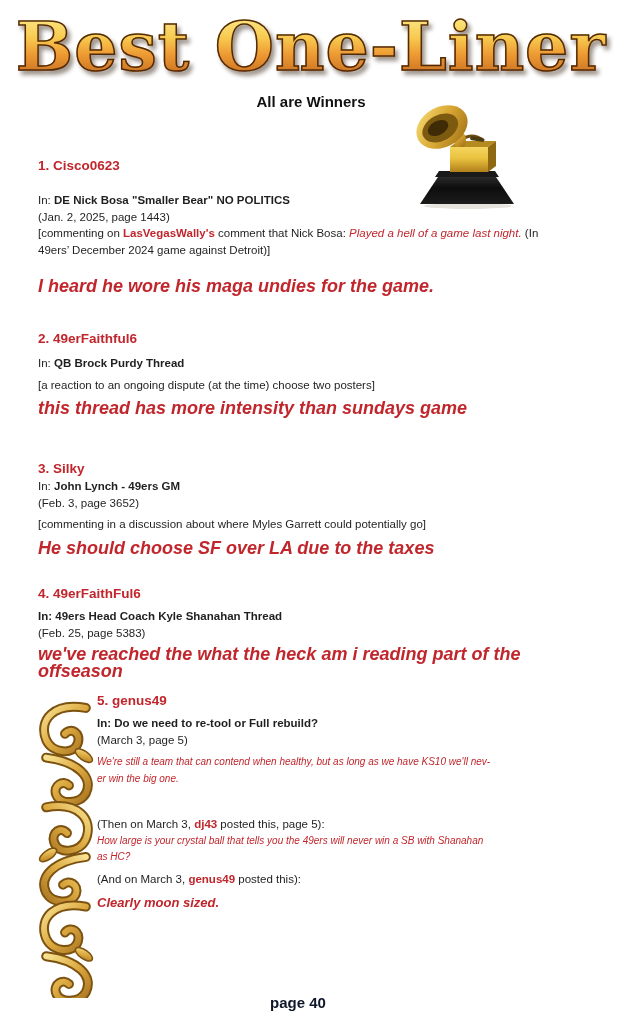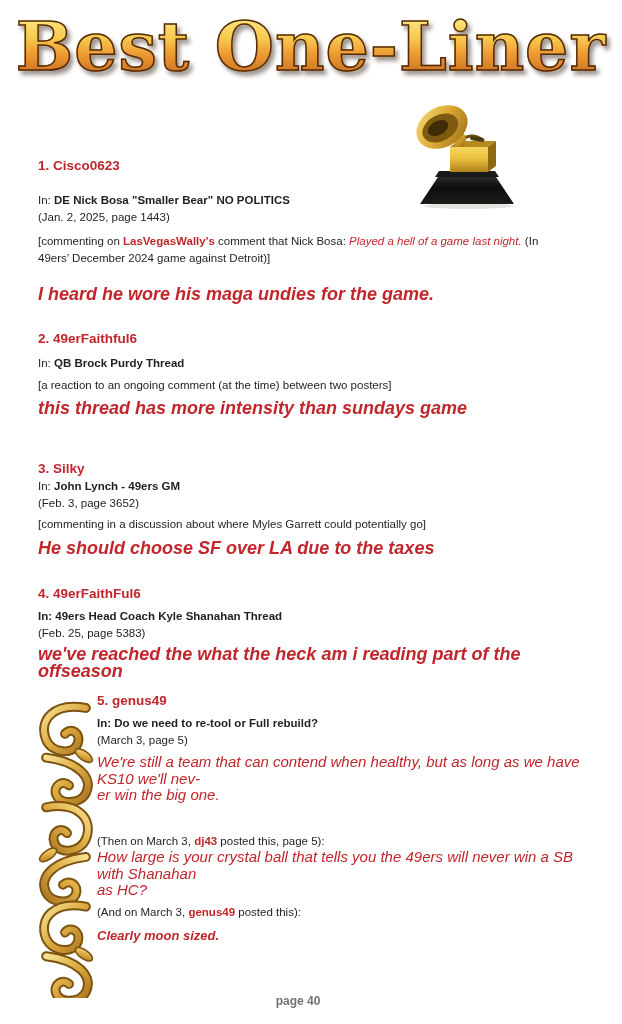--- a/index.html
+++ b/index.html
@@ -20,42 +20,43 @@
   }
   .subtitle{top:93px;left:0;width:622px;text-align:center;font-size:15px;font-weight:bold;color:#111;}
   .entry{position:absolute;left:38px;width:552px;}
   .entry p,.entry h3{margin:0;white-space:pre-wrap;}
   .entry-heading{font-size:13.5px;font-weight:bold;color:#c0262c;line-height:17px;}
   .thread-line,.date-line,.context-line,.intro-line{font-size:11.5px;line-height:16.5px;color:#1f1f1f;}
   .seg-bold{font-weight:bold;}
   .seg-red-bold{color:#c0262c;font-weight:bold;}
   .seg-red-italic{color:#c0262c;font-style:italic;}
   .quote-line{font-size:18px;font-weight:bold;font-style:italic;color:#c0262c;line-height:17px;}
-  .sub-quote{font-size:15px;font-style:italic;color:#c0262c;line-height:16.5px;}
+  .sub-quote{font-size:10px;font-style:italic;color:#c0262c;line-height:16.5px;}
   .final-quote{font-size:13px;font-weight:bold;font-style:italic;color:#c0262c;line-height:17px;}
   
-  .e1 .entry-heading{margin-bottom:18px;} .e1 .context-line{margin-top:8px;} .e1 .quote-line{margin-top:20px;}
+  .e1 .entry-heading{margin-bottom:18px;} .e1 .context-line{} .e1 .quote-line{margin-top:20px;}
   .e2 .entry-heading{margin-bottom:8px;}  .e2 .context-line{margin-top:5px;} .e2 .quote-line{margin-top:7px;}
   .e3 .entry-heading{margin-bottom:1px;}  .e3 .context-line{margin-top:5px;} .e3 .quote-line{margin-top:7px;}
   .e4 .entry-heading{margin-bottom:6px;}  .e4 .quote-line{margin-top:5px;}
   .e5{left:97px;width:500px;}
   .e5 .entry-heading{margin-bottom:6px;}
   .mt20{margin-top:20px !important;} .mt29{margin-top:29px !important;}
   .mt6{margin-top:6px !important;} .mt5{margin-top:5px !important;}
   .mt7{margin-top:7px !important;} .mt0{margin-top:0 !important;}
-  .footer{top:994px;left:0;width:596px;text-align:center;font-size:12px;font-weight:bold;color:#737373;}
+  .footer{top:994px;left:0;width:596px;text-align:center;font-size:15px;font-weight:bold;color:#0f172a;}
 </style>
 </head>
 <body>
 
 <div class="page">
 
   <div class="abs title-wrap">
     <span class="title-text">Best One-Liner</span>
   </div>
+  <div class="abs subtitle">All are Winners</div>
 
   <div class="abs" style="left:404px;top:101px;width:126px;height:108px;">
     <svg width="126" height="108" viewBox="0 0 126 108">
       <defs>
         <linearGradient id="gold1" x1="0" y1="0" x2="1" y2="1">
           <stop offset="0" stop-color="#f9e07a"></stop>
             <stop offset="0.5" stop-color="#d9a733"></stop>
             <stop offset="1" stop-color="#9a6b14"></stop>
         </linearGradient>
         <linearGradient id="gold2" x1="0" y1="0" x2="0" y2="1">
@@ -96,21 +97,21 @@
     <p class="thread-line"><span>In: </span><span class="seg-bold">DE Nick Bosa "Smaller Bear" NO POLITICS</span></p>
     <p class="date-line">(Jan. 2, 2025, page 1443)</p>
     <p class="context-line"><span>[commenting on </span><span class="seg-red-bold">LasVegasWally's</span><span> comment that Nick Bosa: </span><span class="seg-red-italic">Played a hell of a game last night.</span><span> (In
 49ers’ December 2024 game against Detroit)]</span></p>
     <p class="quote-line">I heard he wore his maga undies for the game.</p>
   </section>
 
   <section class="entry e2" style="top:330px;">
     <h3 class="entry-heading">2. 49erFaithful6</h3>
     <p class="thread-line"><span>In: </span><span class="seg-bold">QB Brock Purdy Thread</span></p>
-    <p class="context-line"><span>[a reaction to an ongoing comment (at the time) between two posters]</span></p>
+    <p class="context-line"><span>[a reaction to an ongoing dispute (at the time) choose two posters]</span></p>
     <p class="quote-line">this thread has more intensity than sundays game</p>
   </section>
 
   <section class="entry e3" style="top:460px;">
     <h3 class="entry-heading">3. Silky</h3>
     <p class="thread-line"><span>In: </span><span class="seg-bold">John Lynch - 49ers GM</span></p>
     <p class="date-line">(Feb. 3, page 3652)</p>
     <p class="context-line"><span>[commenting in a discussion about where Myles Garrett could potentially go]</span></p>
     <p class="quote-line">He should choose SF over LA due to the taxes</p>
   </section>

